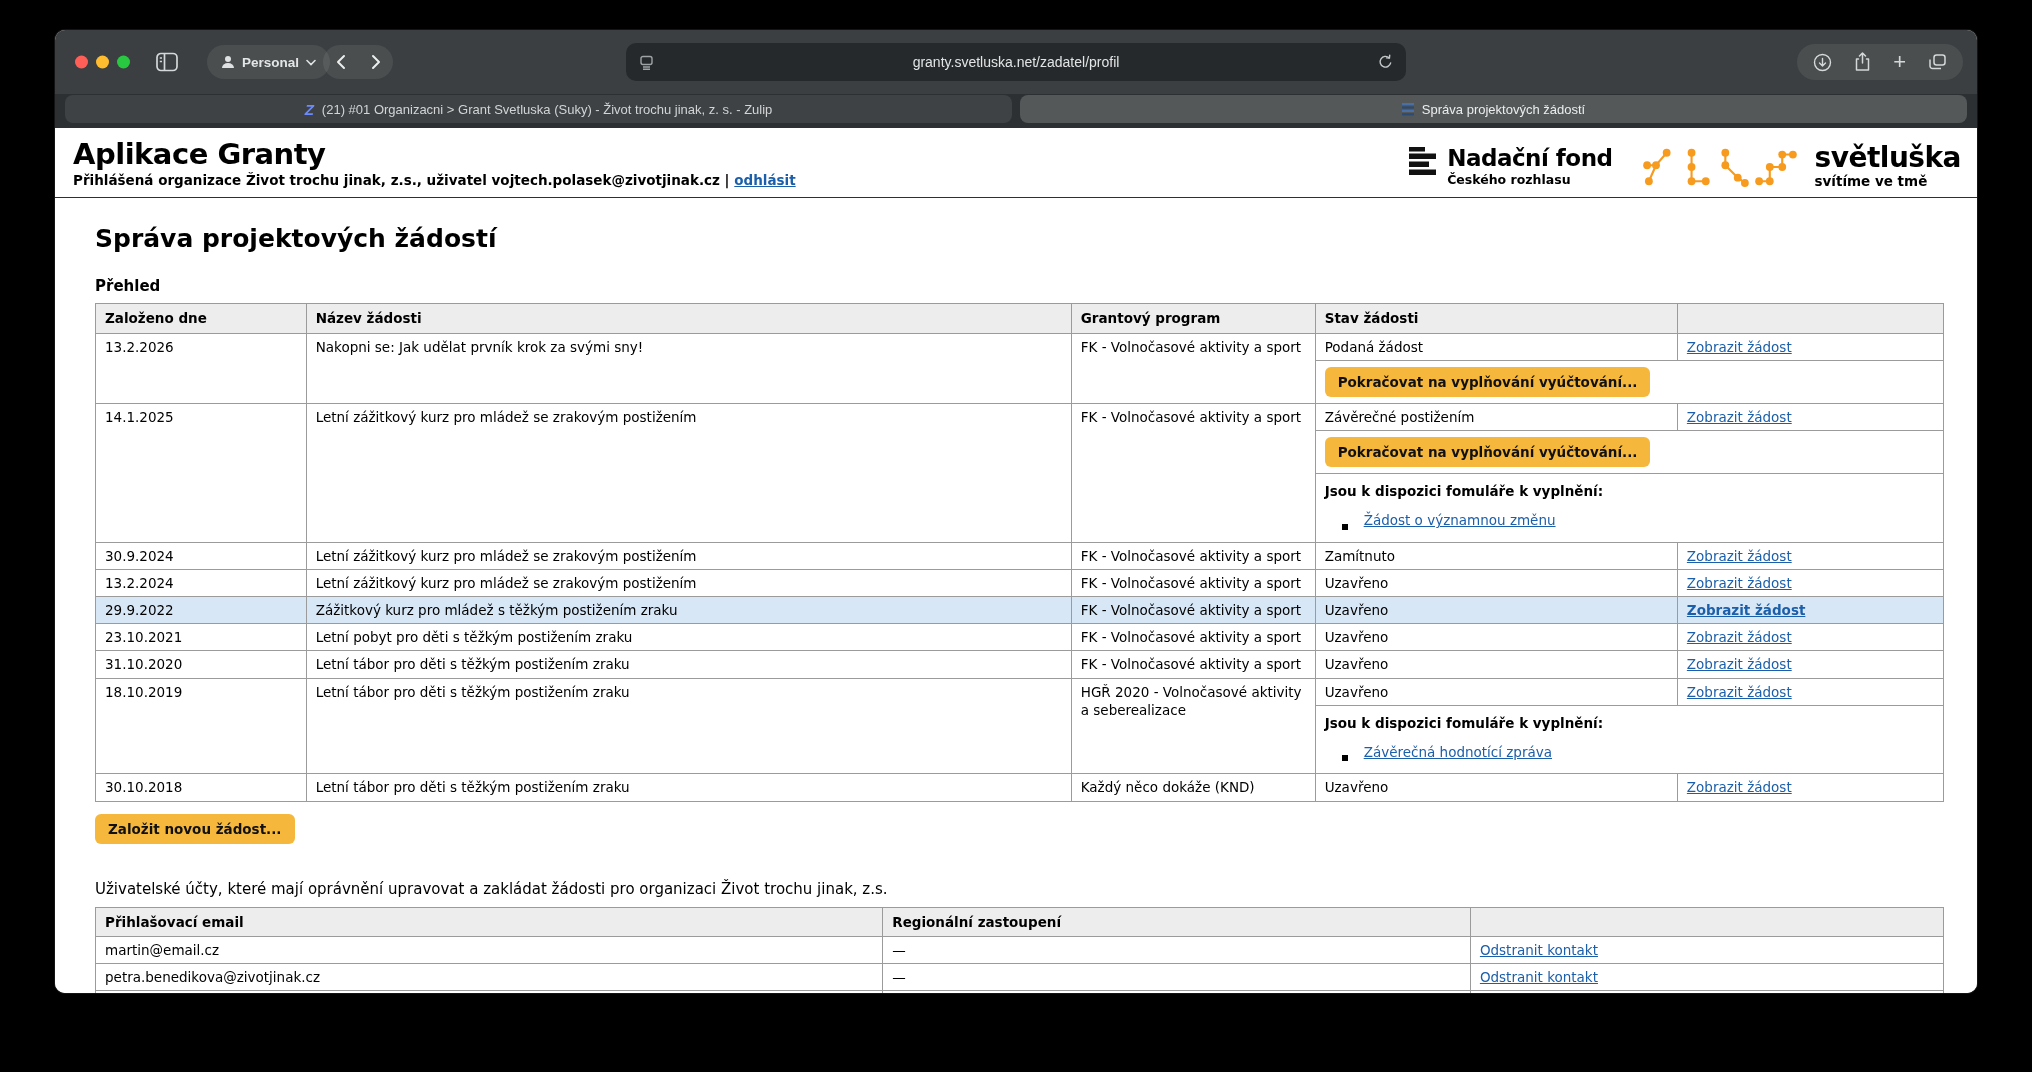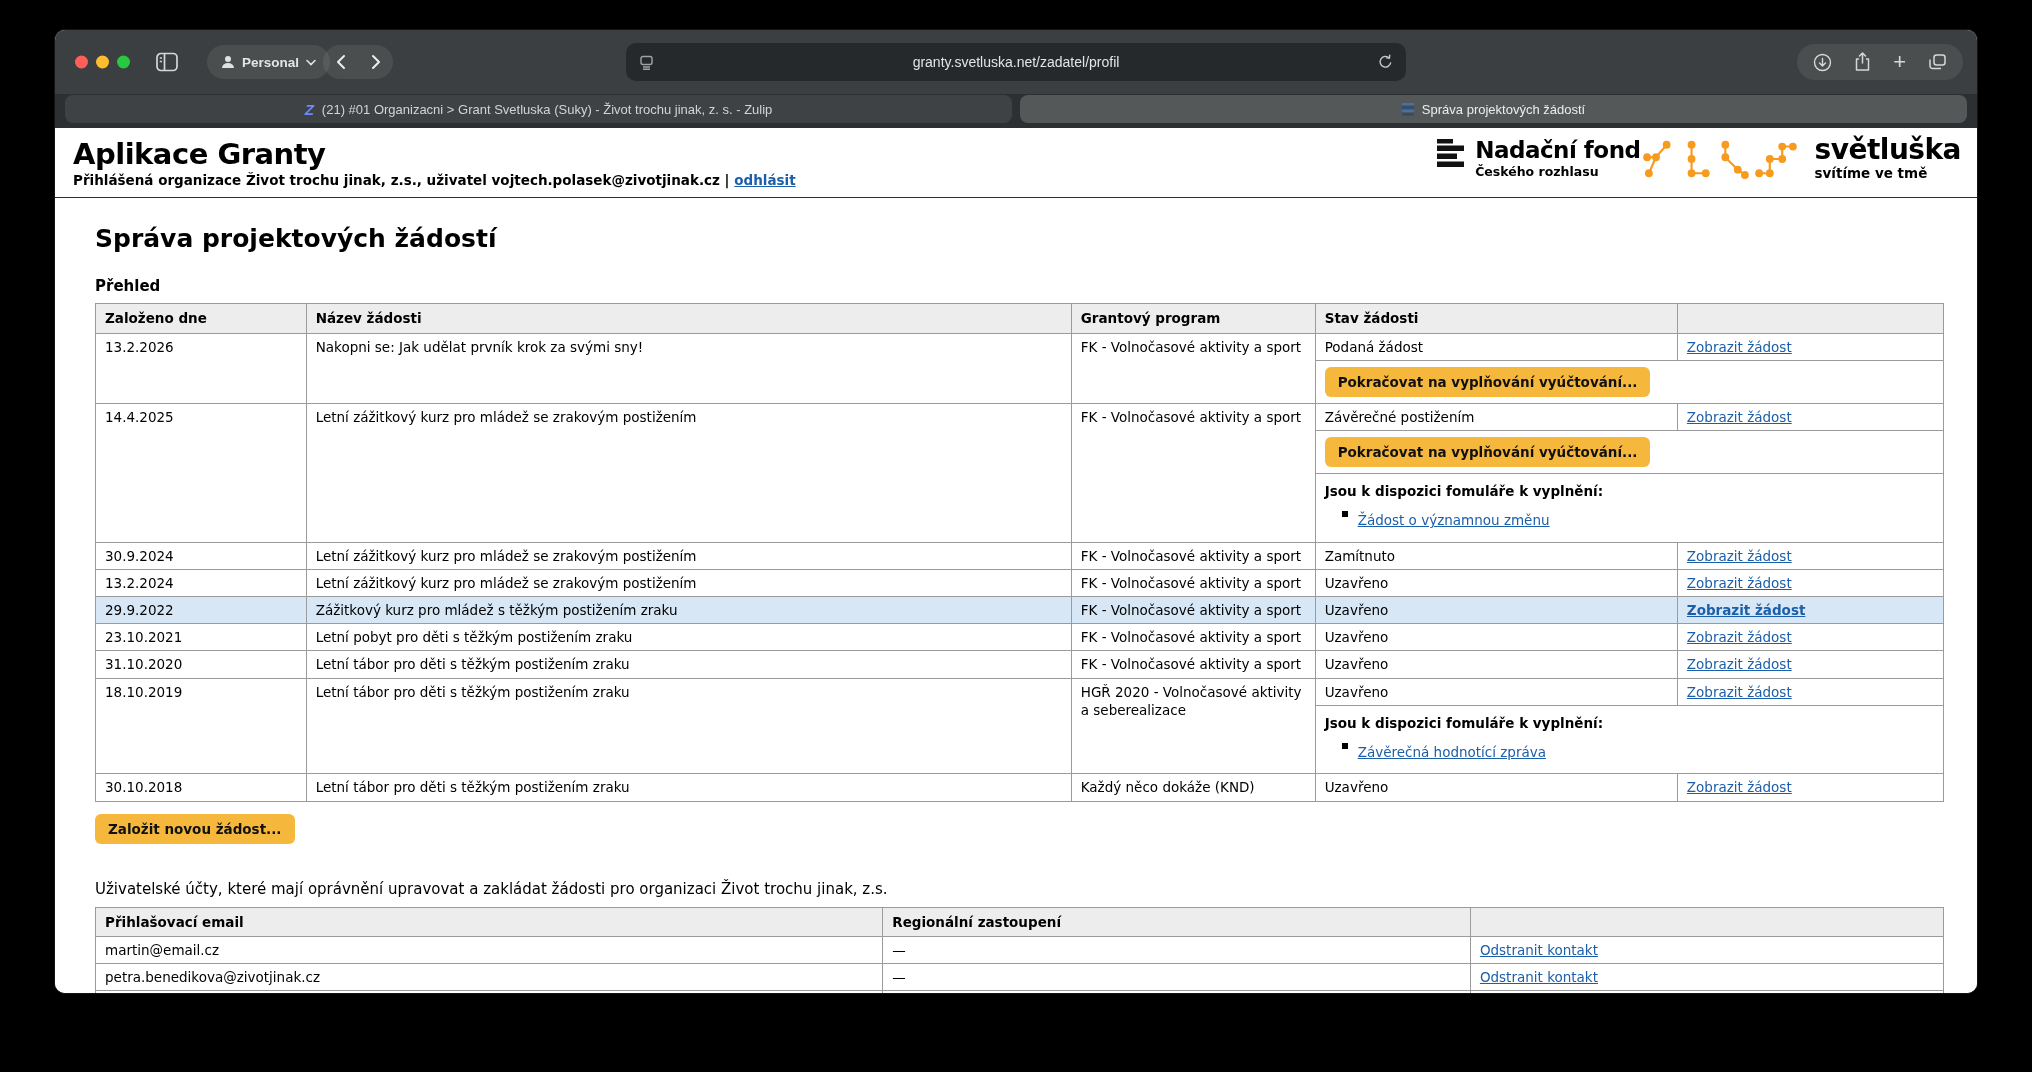--- a/index.html
+++ b/index.html
@@ -52,21 +52,21 @@
                color:#6b8afd; line-height:1; }
 
   
   .content { flex:1; background:#fff; overflow:hidden; color:#000; }
 
   .app-header { position:relative; padding:11px 20px 9px 18px; border-bottom:1px solid #2f2f2f; }
   .app-title { font-size:29px; font-weight:bold; letter-spacing:-0.5px; line-height:1.05; }
   .app-sub { font-size:13.5px; font-weight:bold; margin-top:3px; }
   .app-sub a { color:#1b5faa; }
 
-  .logos { position:absolute; right:16px; top:8px; display:flex; align-items:center; }
+  .logos { position:absolute; right:16px; top:16px; display:flex; align-items:center; gap:28px; }
   .cro { display:flex; align-items:flex-start; gap:10px; }
   .cro-text .l1 { font-size:23px; font-weight:bold; letter-spacing:-0.5px; line-height:1; }
   .cro-text .l2 { font-size:12.5px; font-weight:bold; margin-top:2px; }
   .svet { display:flex; align-items:center; gap:14px; }
   .svet-text .l1 { font-size:28px; font-weight:bold; letter-spacing:-0.5px; line-height:1; }
   .svet-text .l2 { font-size:13.5px; font-weight:bold; margin-top:1px; }
 
   .main { padding:16px 33px 0 40px; }
   .page-title { font-size:25px; font-weight:bold; margin:10px 0 24px; }
   .section-h { font-size:15px; font-weight:bold; margin-bottom:8px; }
@@ -81,21 +81,21 @@
   tr.hl a { font-weight:bold; }
 
   .btn-cell { padding:6px 9px; }
   .orange-btn { background:#f5b83c; border:none; border-radius:6px; padding:7px 13px;
                 font-weight:bold; font-size:13.5px; font-family:inherit; color:#111;
                 cursor:pointer; }
 
   .forms-cell { padding:8px 9px 12px; }
   .forms-label { font-weight:bold; }
   .forms-cell ul { list-style:none; margin-top:11px; padding-left:17px; }
-  .forms-cell li { display:flex; align-items:flex-start; gap:10px; }
+  .forms-cell li { display:flex; align-items:flex-end; gap:16px; }
   .sq { width:6px; height:6px; background:#000; flex:none; }
 
   .new-app { margin:12px 0 0; }
   .users-heading { font-size:15px; font-weight:normal; margin:36px 0 9px; }
   .dash { font-family:"DejaVu Sans", sans-serif; }
 
   svg { display:block; }
 </style>
 </head>
 <body>
@@ -295,21 +295,21 @@
             <td>Podaná žádost</td>
             <td><a href="#">Zobrazit žádost</a></td>
           </tr>
           <tr>
             <td colspan="2" class="btn-cell">
               <button class="orange-btn">Pokračovat na vyplňování vyúčtování...</button>
             </td>
           </tr>
 
           <tr>
-            <td rowspan="3">14.4.2025</td>
+            <td rowspan="3">14.1.2025</td>
             <td rowspan="3">Letní zážitkový kurz pro mládež se zrakovým postižením</td>
             <td rowspan="3">FK - Volnočasové aktivity a sport</td>
             <td>Závěrečné postižením</td>
             <td><a href="#">Zobrazit žádost</a></td>
           </tr>
           <tr>
             <td colspan="2" class="btn-cell">
               <button class="orange-btn">Pokračovat na vyplňování vyúčtování...</button>
             </td>
           </tr>

